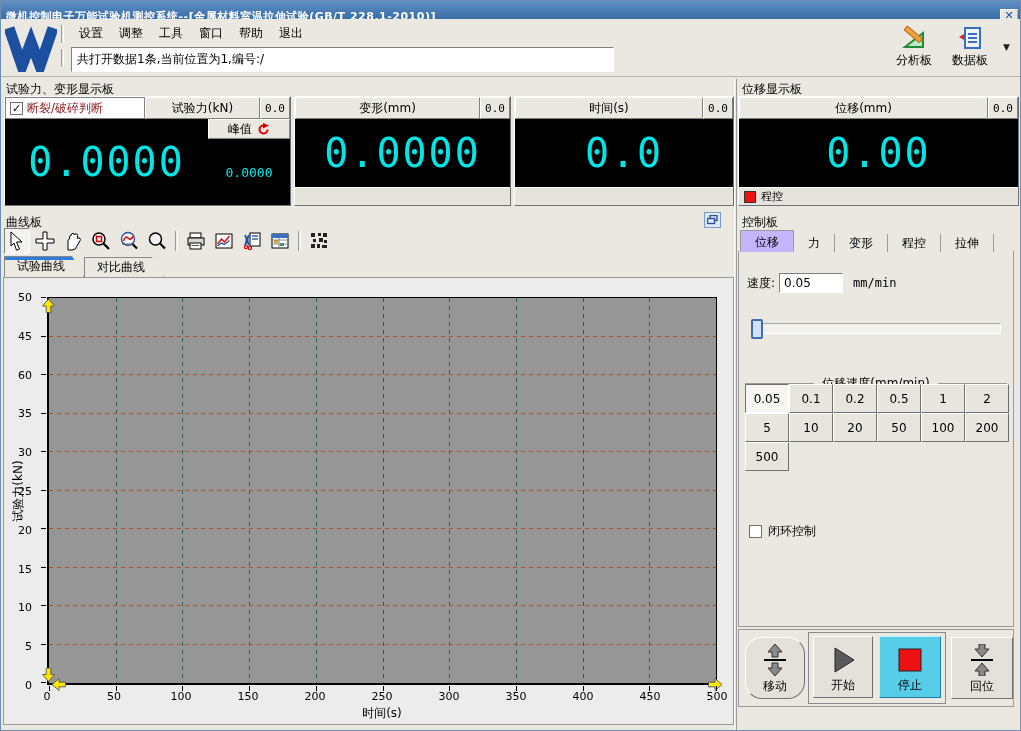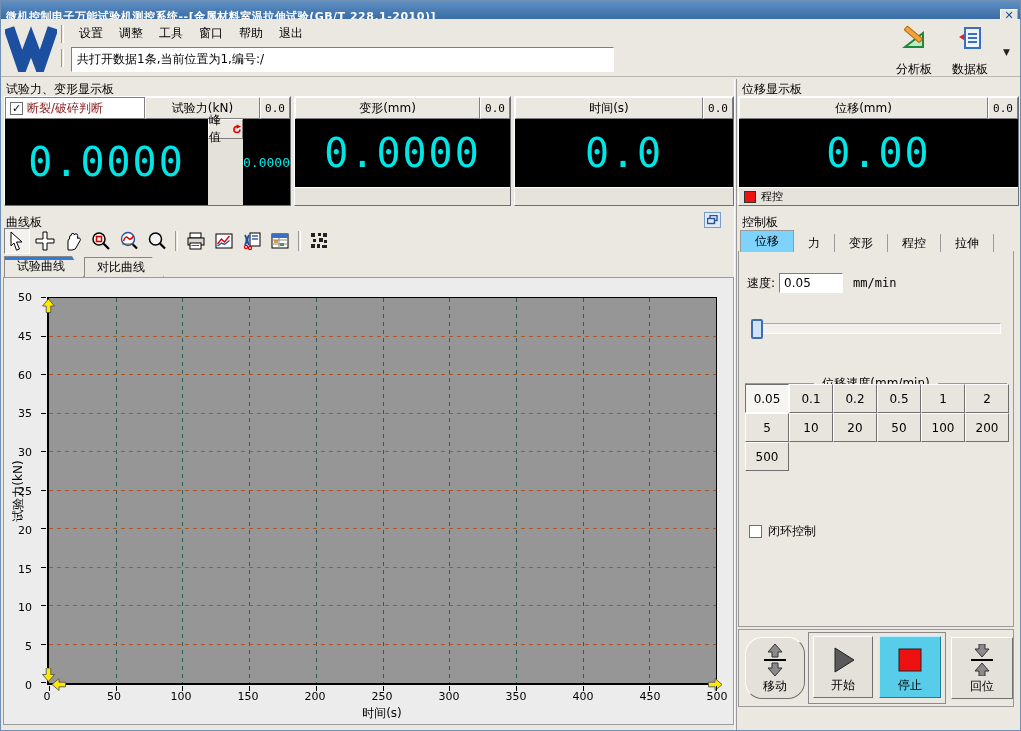--- a/index.html
+++ b/index.html
@@ -20,21 +20,21 @@
     border-bottom:1px solid #b9b6af;}
   .logo{position:absolute;left:4px;top:3px;width:52px;height:50px;}
   .hsep{position:absolute;width:3px;border-left:1px solid #999;border-right:1px solid #fff;}
   .menu{position:absolute;left:70px;top:4px;height:20px;display:flex;align-items:center;}
   .menu-item{padding:2px 8px;cursor:default;}
   .statusbox{position:absolute;left:70px;top:28px;width:543px;height:25px;background:#fff;
     border:1px solid #7f7f7f;border-right-color:#fff;border-bottom-color:#fff;
     padding:3px 5px;font-size:12px;white-space:nowrap;overflow:hidden;}
   .tools{position:absolute;right:10px;top:6px;display:flex;align-items:center;gap:6px;}
   .toolbig{display:flex;flex-direction:column;align-items:center;width:50px;cursor:pointer;}
-  .toolbig .lbl{font-size:12px;margin-top:10px;}
+  .toolbig .lbl{font-size:12px;margin-top:1px;}
   .dd-arrow{font-size:9px;color:#222;margin-left:2px;align-self:center;cursor:pointer;}
   
   .seclabel{position:absolute;font-size:12px;white-space:nowrap;}
   
   .dpanel{position:absolute;top:95px;height:110px;border:1px solid;
     border-color:#fff #6f6f6f #6f6f6f #fff;background:#e4e1da;display:flex;flex-direction:column;}
   .dp-top{display:flex;height:22px;}
   .dp-head{flex:1;background:#ebe8e1;border:1px solid;border-color:#fff #808080 #808080 #fff;
     display:flex;align-items:center;justify-content:center;font-size:12px;}
   .dp-sval{width:30px;background:#ebe8e1;border:1px solid;border-color:#fff #808080 #808080 #fff;
@@ -43,21 +43,21 @@
   .dp-body{flex:1;display:flex;}
   .dp-display{flex:1;background:#000;color:#00e6e6;display:flex;align-items:center;justify-content:center;
     font-family:"DejaVu Sans Mono",monospace;font-size:40px;letter-spacing:2px;}
   .dp-bottom{height:18px;background:#e6e3dc;border-top:1px solid #fff;
     display:flex;align-items:center;justify-content:center;font-size:11px;}
   .chk-cell{width:140px;background:#fff;border:1px solid #808080;display:flex;align-items:center;
     padding-left:4px;gap:4px;}
   .chkbox{width:13px;height:13px;background:#fff;border:1px solid #6f6f6f;
     font-size:11px;line-height:11px;text-align:center;color:#000;cursor:pointer;}
   .chk-lbl{color:#8b2020;font-size:12px;white-space:nowrap;}
-  .peak-col{width:82px;display:flex;flex-direction:row;}
+  .peak-col{width:82px;display:flex;flex-direction:column;}
   .peak-head{height:20px;background:#ebe8e1;border:1px solid;border-color:#fff #808080 #808080 #fff;
     display:flex;align-items:center;justify-content:center;gap:5px;font-size:12px;}
   .peak-disp{flex:1;background:#000;color:#00e6e6;display:flex;align-items:center;justify-content:center;
     font-family:"DejaVu Sans Mono",monospace;font-size:13px;}
   .mode-row{justify-content:flex-start !important;padding-left:5px;gap:5px;}
   .red-sq{width:12px;height:12px;background:#ee1111;border:1px solid #333;}
   
   .ctoolbar{position:absolute;left:3px;top:225px;height:29px;display:flex;align-items:center;gap:2px;}
   .tbtn{width:26px;height:26px;display:flex;align-items:center;justify-content:center;cursor:pointer;
     border:1px solid transparent;}
@@ -84,21 +84,21 @@
   .xticks span{position:absolute;transform:translateX(-50%);font-size:11px;}
   .yticks{position:absolute;left:0;top:19px;width:38px;height:388px;}
   .yticks span{position:absolute;right:10px;transform:translateY(50%);font-size:11px;}
   .xlabel{position:absolute;left:43px;width:670px;top:427px;text-align:center;font-size:12px;}
   .ylabel{position:absolute;left:14px;top:213px;transform:translate(-50%,-50%) rotate(-90deg);
     white-space:nowrap;font-size:12px;}
   .cursor{position:absolute;}
   
   .ctrl-tabs{position:absolute;left:739px;top:229px;height:22px;display:flex;align-items:flex-end;}
   .ctrl-tab{height:18px;line-height:18px;padding:0 14px;border-right:1px solid #9a9a9a;font-size:12px;cursor:pointer;}
-  .ctrl-tab.active{height:22px;line-height:22px;background:#7dd3fc;border:1px solid #9a9a9a;border-bottom:none;z-index:2;font-family:Liberation Mono, monospace;}
+  .ctrl-tab.active{height:22px;line-height:22px;background:#c4b5fd;border:1px solid #9a9a9a;border-bottom:none;z-index:2;}
   .ctrl-box{position:absolute;left:737px;top:250px;width:276px;height:376px;border:1px solid #9a9a9a;border-top:none;}
   .speed-row{position:absolute;left:8px;top:22px;display:flex;align-items:center;gap:4px;}
   .speed-input{width:64px;height:20px;border:1px solid #7f7f7f;border-right-color:#fff;border-bottom-color:#fff;
     padding:1px 4px;font-size:12px;font-family:"DejaVu Sans",sans-serif;}
   .speed-unit{font-family:"DejaVu Sans Mono",monospace;font-size:12px;margin-left:6px;}
   .slider{position:absolute;left:12px;top:72px;width:250px;height:11px;background:#f2f0ec;
     border:1px solid #aaa;border-bottom-color:#fff;border-right-color:#fff;}
   .slider-thumb{position:absolute;left:-1px;top:-5px;width:12px;height:20px;background:#cfe2f6;
     border:2px solid #3f6eae;border-radius:2px;cursor:pointer;}
   .grp-row{position:absolute;left:6px;top:124px;width:262px;display:flex;align-items:center;}

